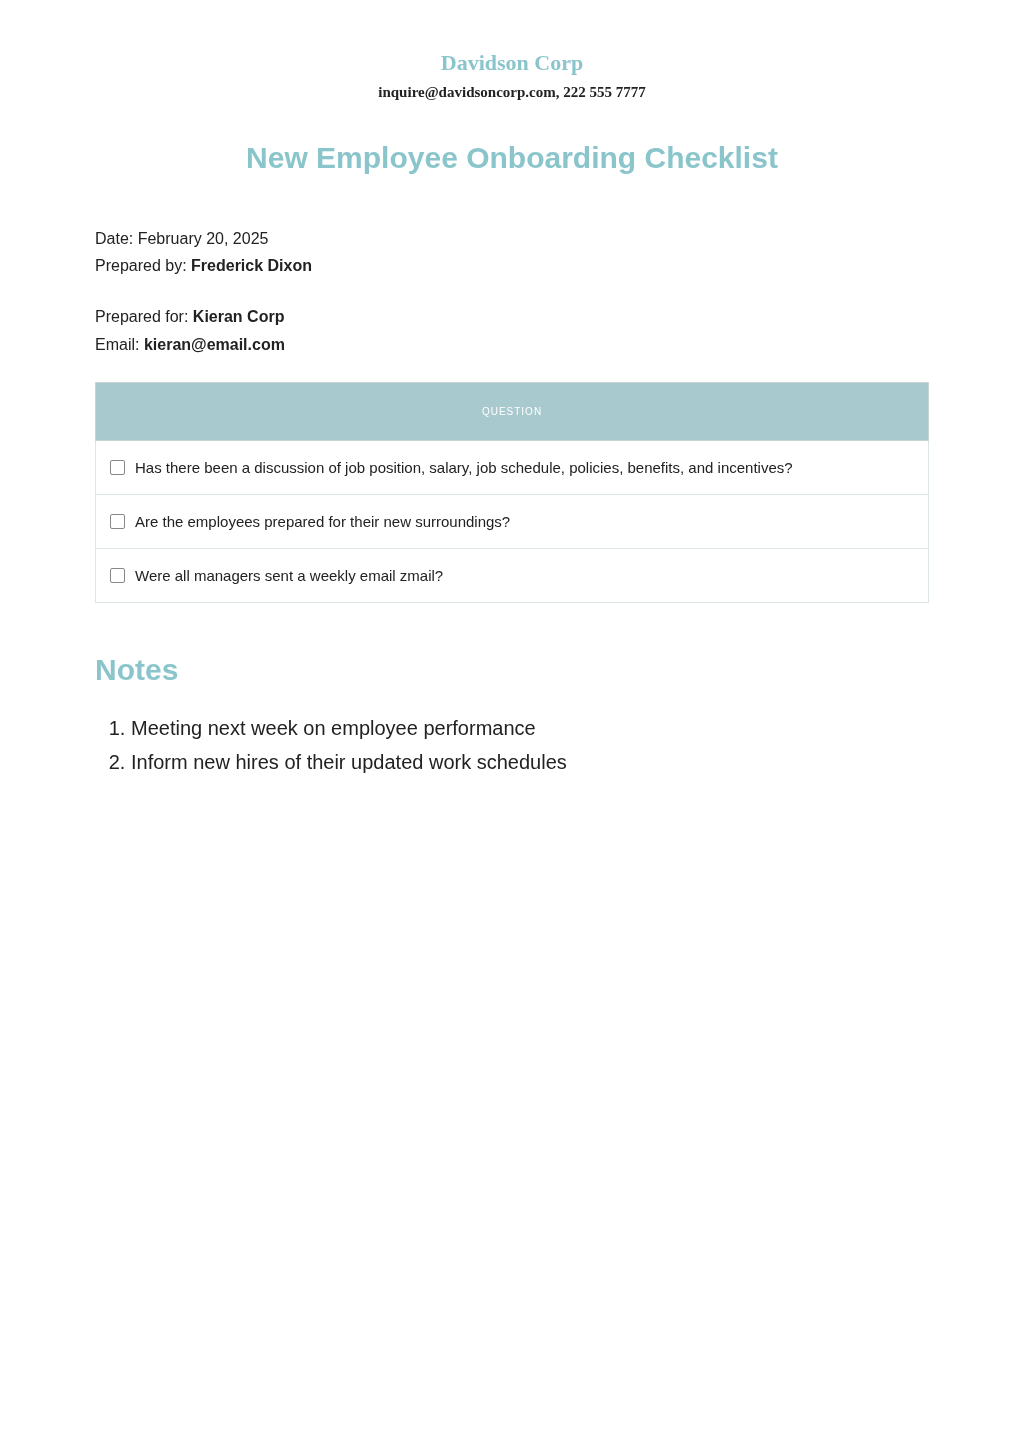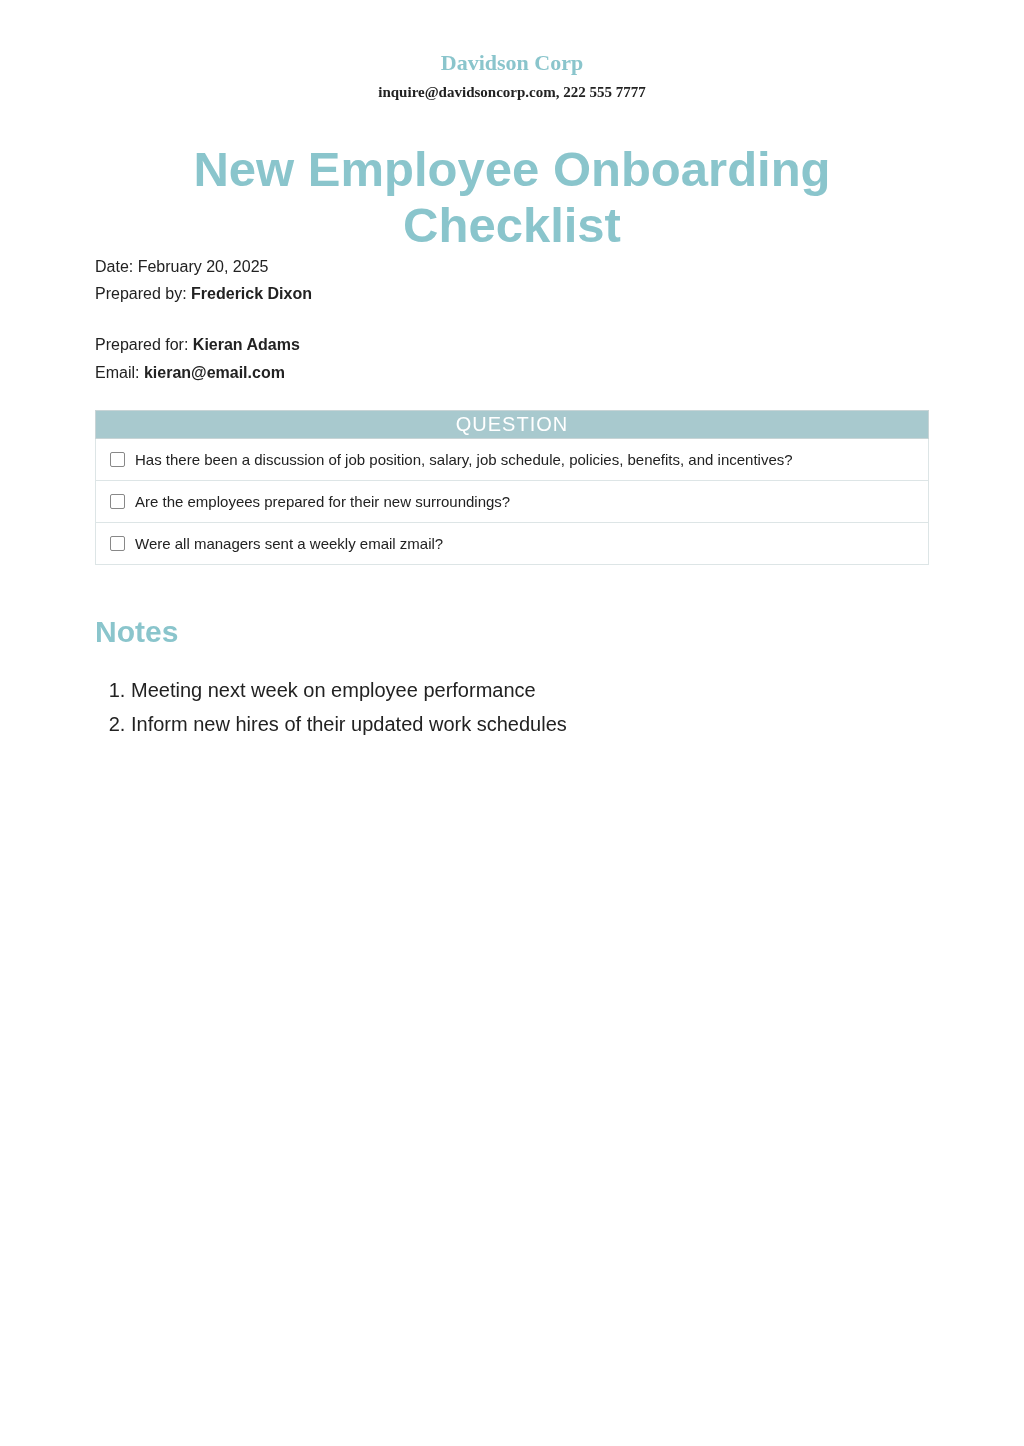--- a/index.html
+++ b/index.html
@@ -27,23 +27,24 @@
       margin-bottom: 8px;
     }
     .contact-info {
       font-size: 15px;
       font-weight: bold;
       color: #222;
       text-align: center;
     }
     .main-title {
       color: #8ac5cc;
-      font-size: 49px;
+      font-size: 30px;
       font-weight: bold;
       text-align: center;
+      margin-bottom: 50px;
     }
     .meta-block {
       margin-bottom: 24px;
       font-size: 16px;
       line-height: 1.7;
     }
     .meta-label {
       font-weight: normal;
     }
     .meta-value {
@@ -52,29 +53,29 @@
     .question-table {
       width: 100%;
       border-collapse: collapse;
       margin-top: 20px;
       margin-bottom: 50px;
     }
     .question-header {
       background: #a8c9ce;
       color: #ffffff;
       text-align: center;
-      font-size: 20px;
+      font-size: 10px;
       font-weight: normal;
       letter-spacing: 1px;
-      padding: 2px;
+      padding: 23px;
       border: 1px solid #c8d4d6;
     }
     .question-row td {
       border: 1px solid #dde5e6;
-      padding: 12px 14px;
+      padding: 18px 14px;
       font-size: 15px;
       vertical-align: middle;
     }
     .checkbox-cell {
       display: flex;
       align-items: center;
       gap: 10px;
     }
     .checkbox {
       width: 15px;
@@ -111,21 +112,21 @@
   <div>
     <span class="meta-label">Date: </span><span>February 20, 2025</span>
   </div>
   <div>
     <span class="meta-label">Prepared by: </span><span class="meta-value">Frederick Dixon</span>
   </div>
 </div>
 
 <div class="meta-block">
   <div>
-    <span class="meta-label">Prepared for: </span><span class="meta-value">Kieran Adams</span>
+    <span class="meta-label">Prepared for: </span><span class="meta-value">Kieran Corp</span>
   </div>
   <div>
     <span class="meta-label">Email: </span><span class="meta-value">kieran@email.com</span>
   </div>
 </div>
 
 <table class="question-table">
   <thead>
     <tr>
       <th class="question-header">QUESTION</th>

